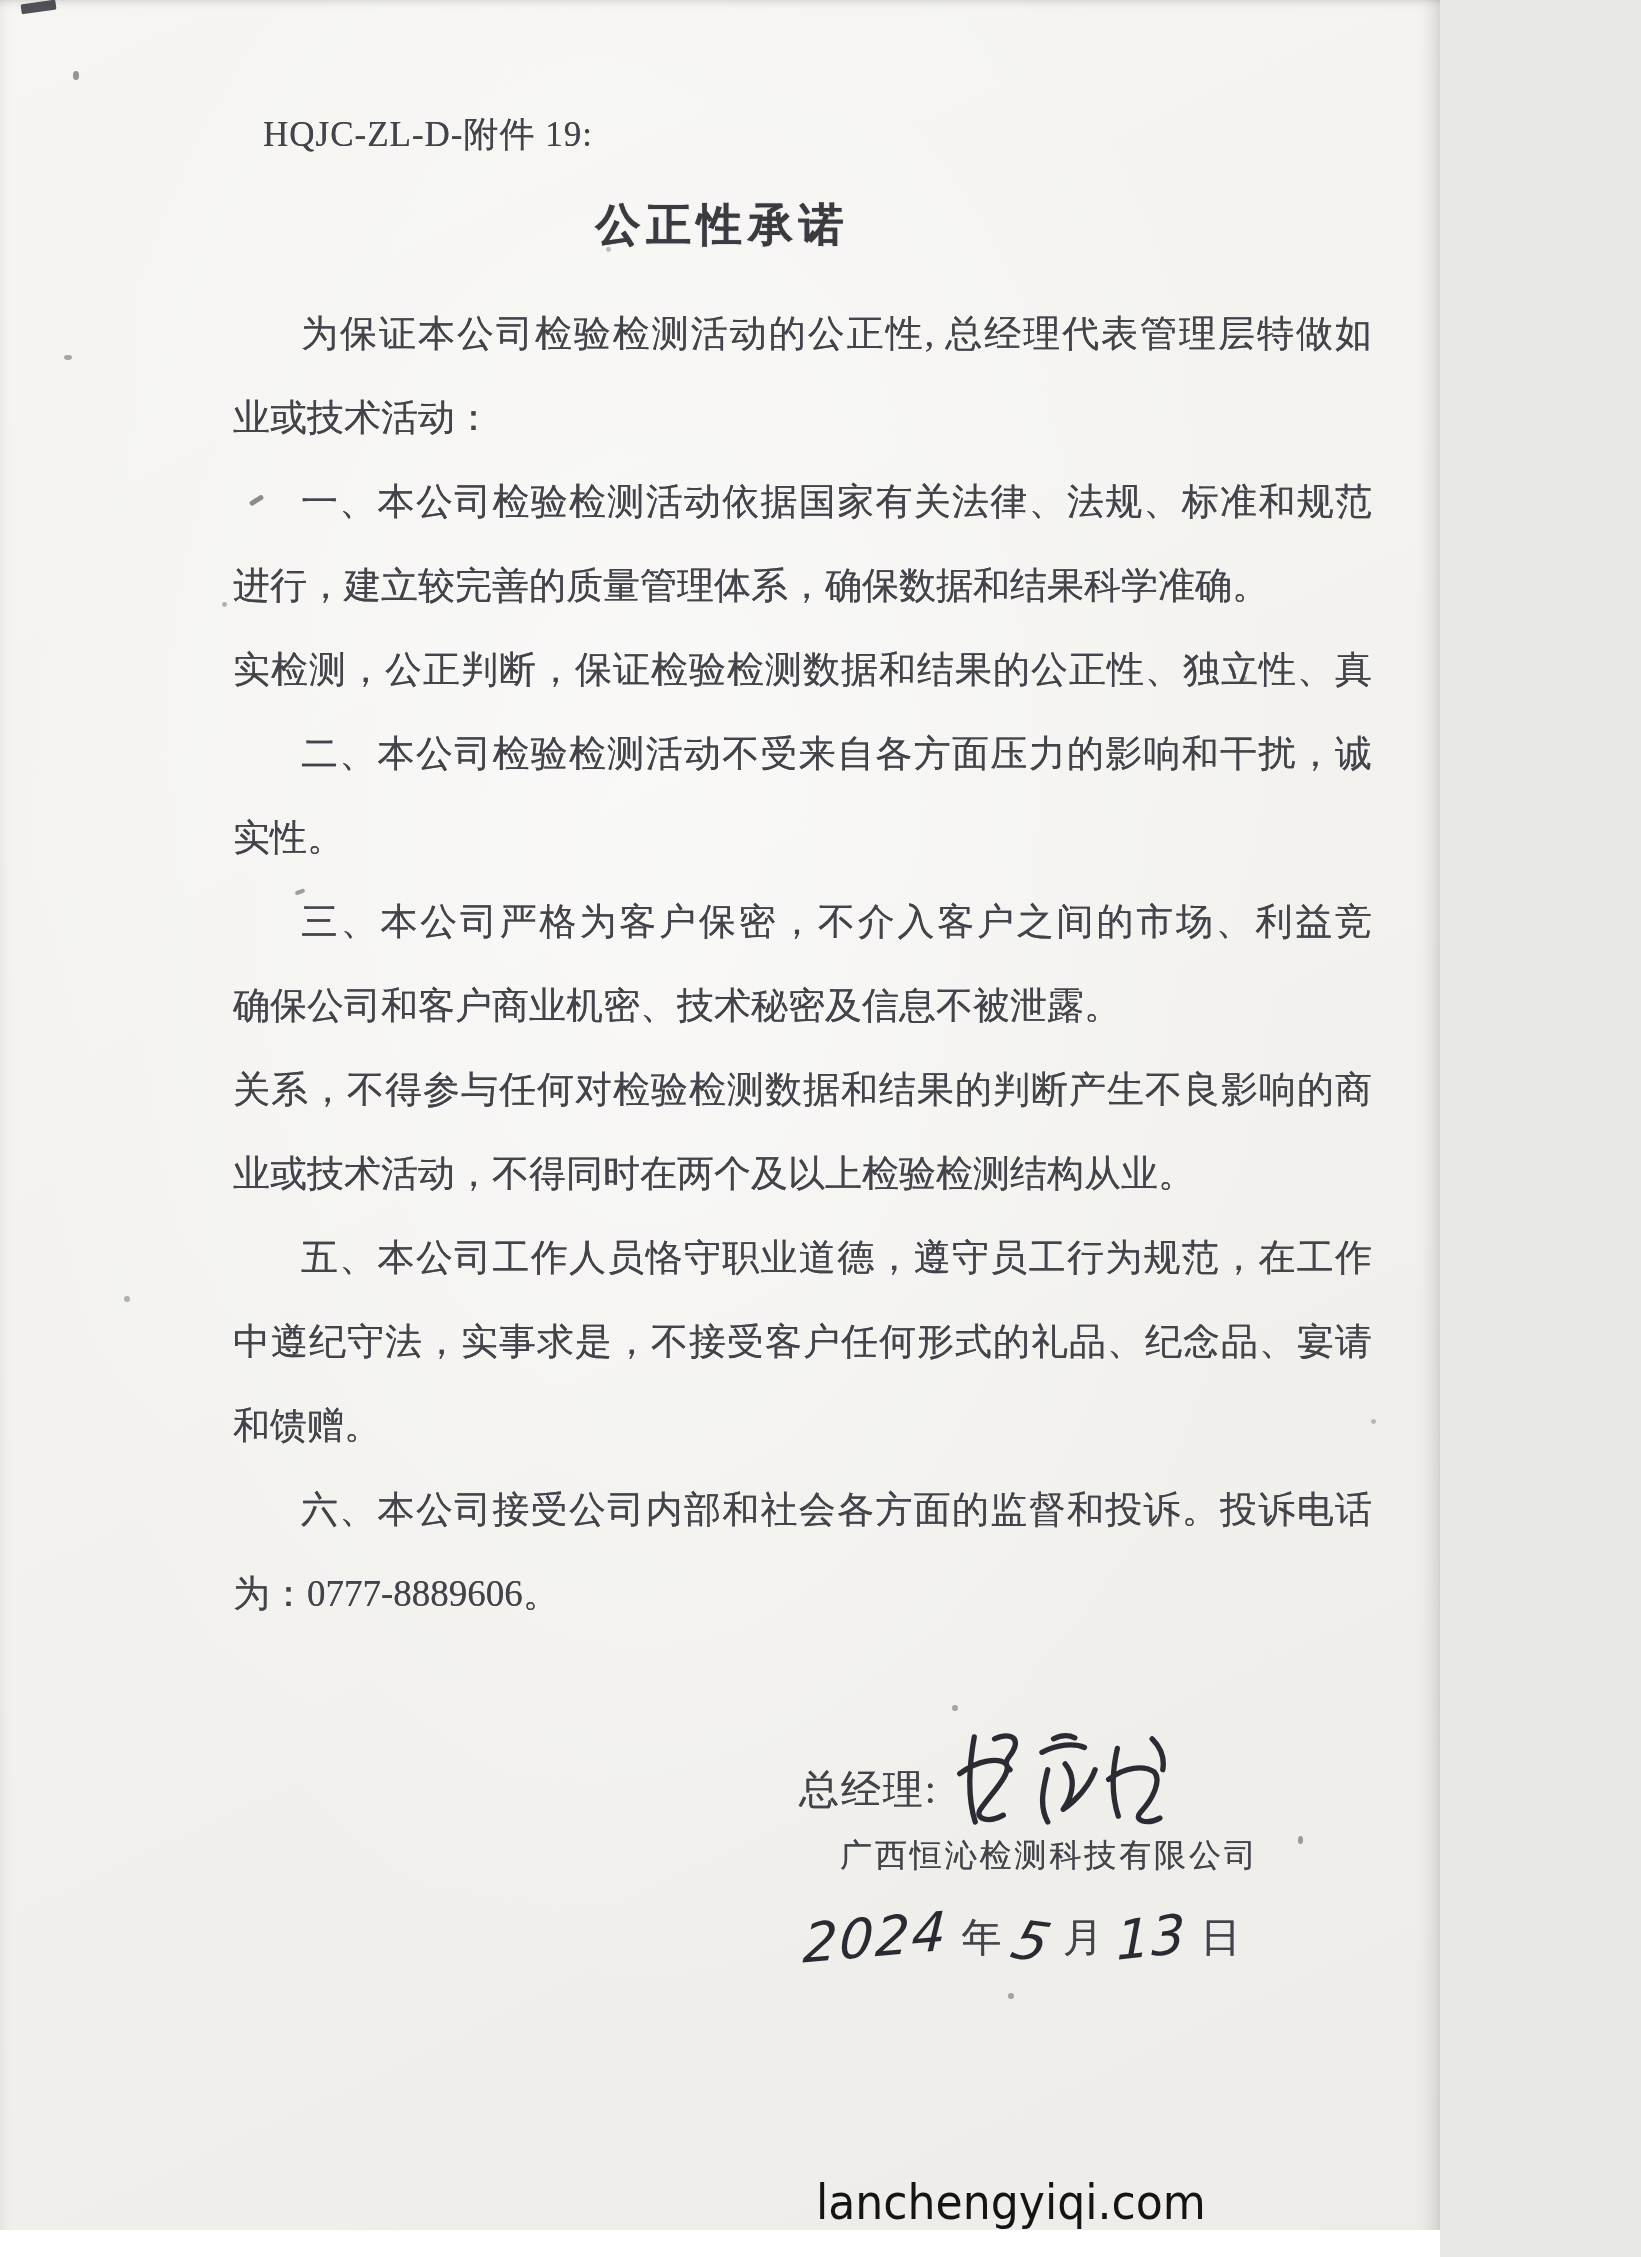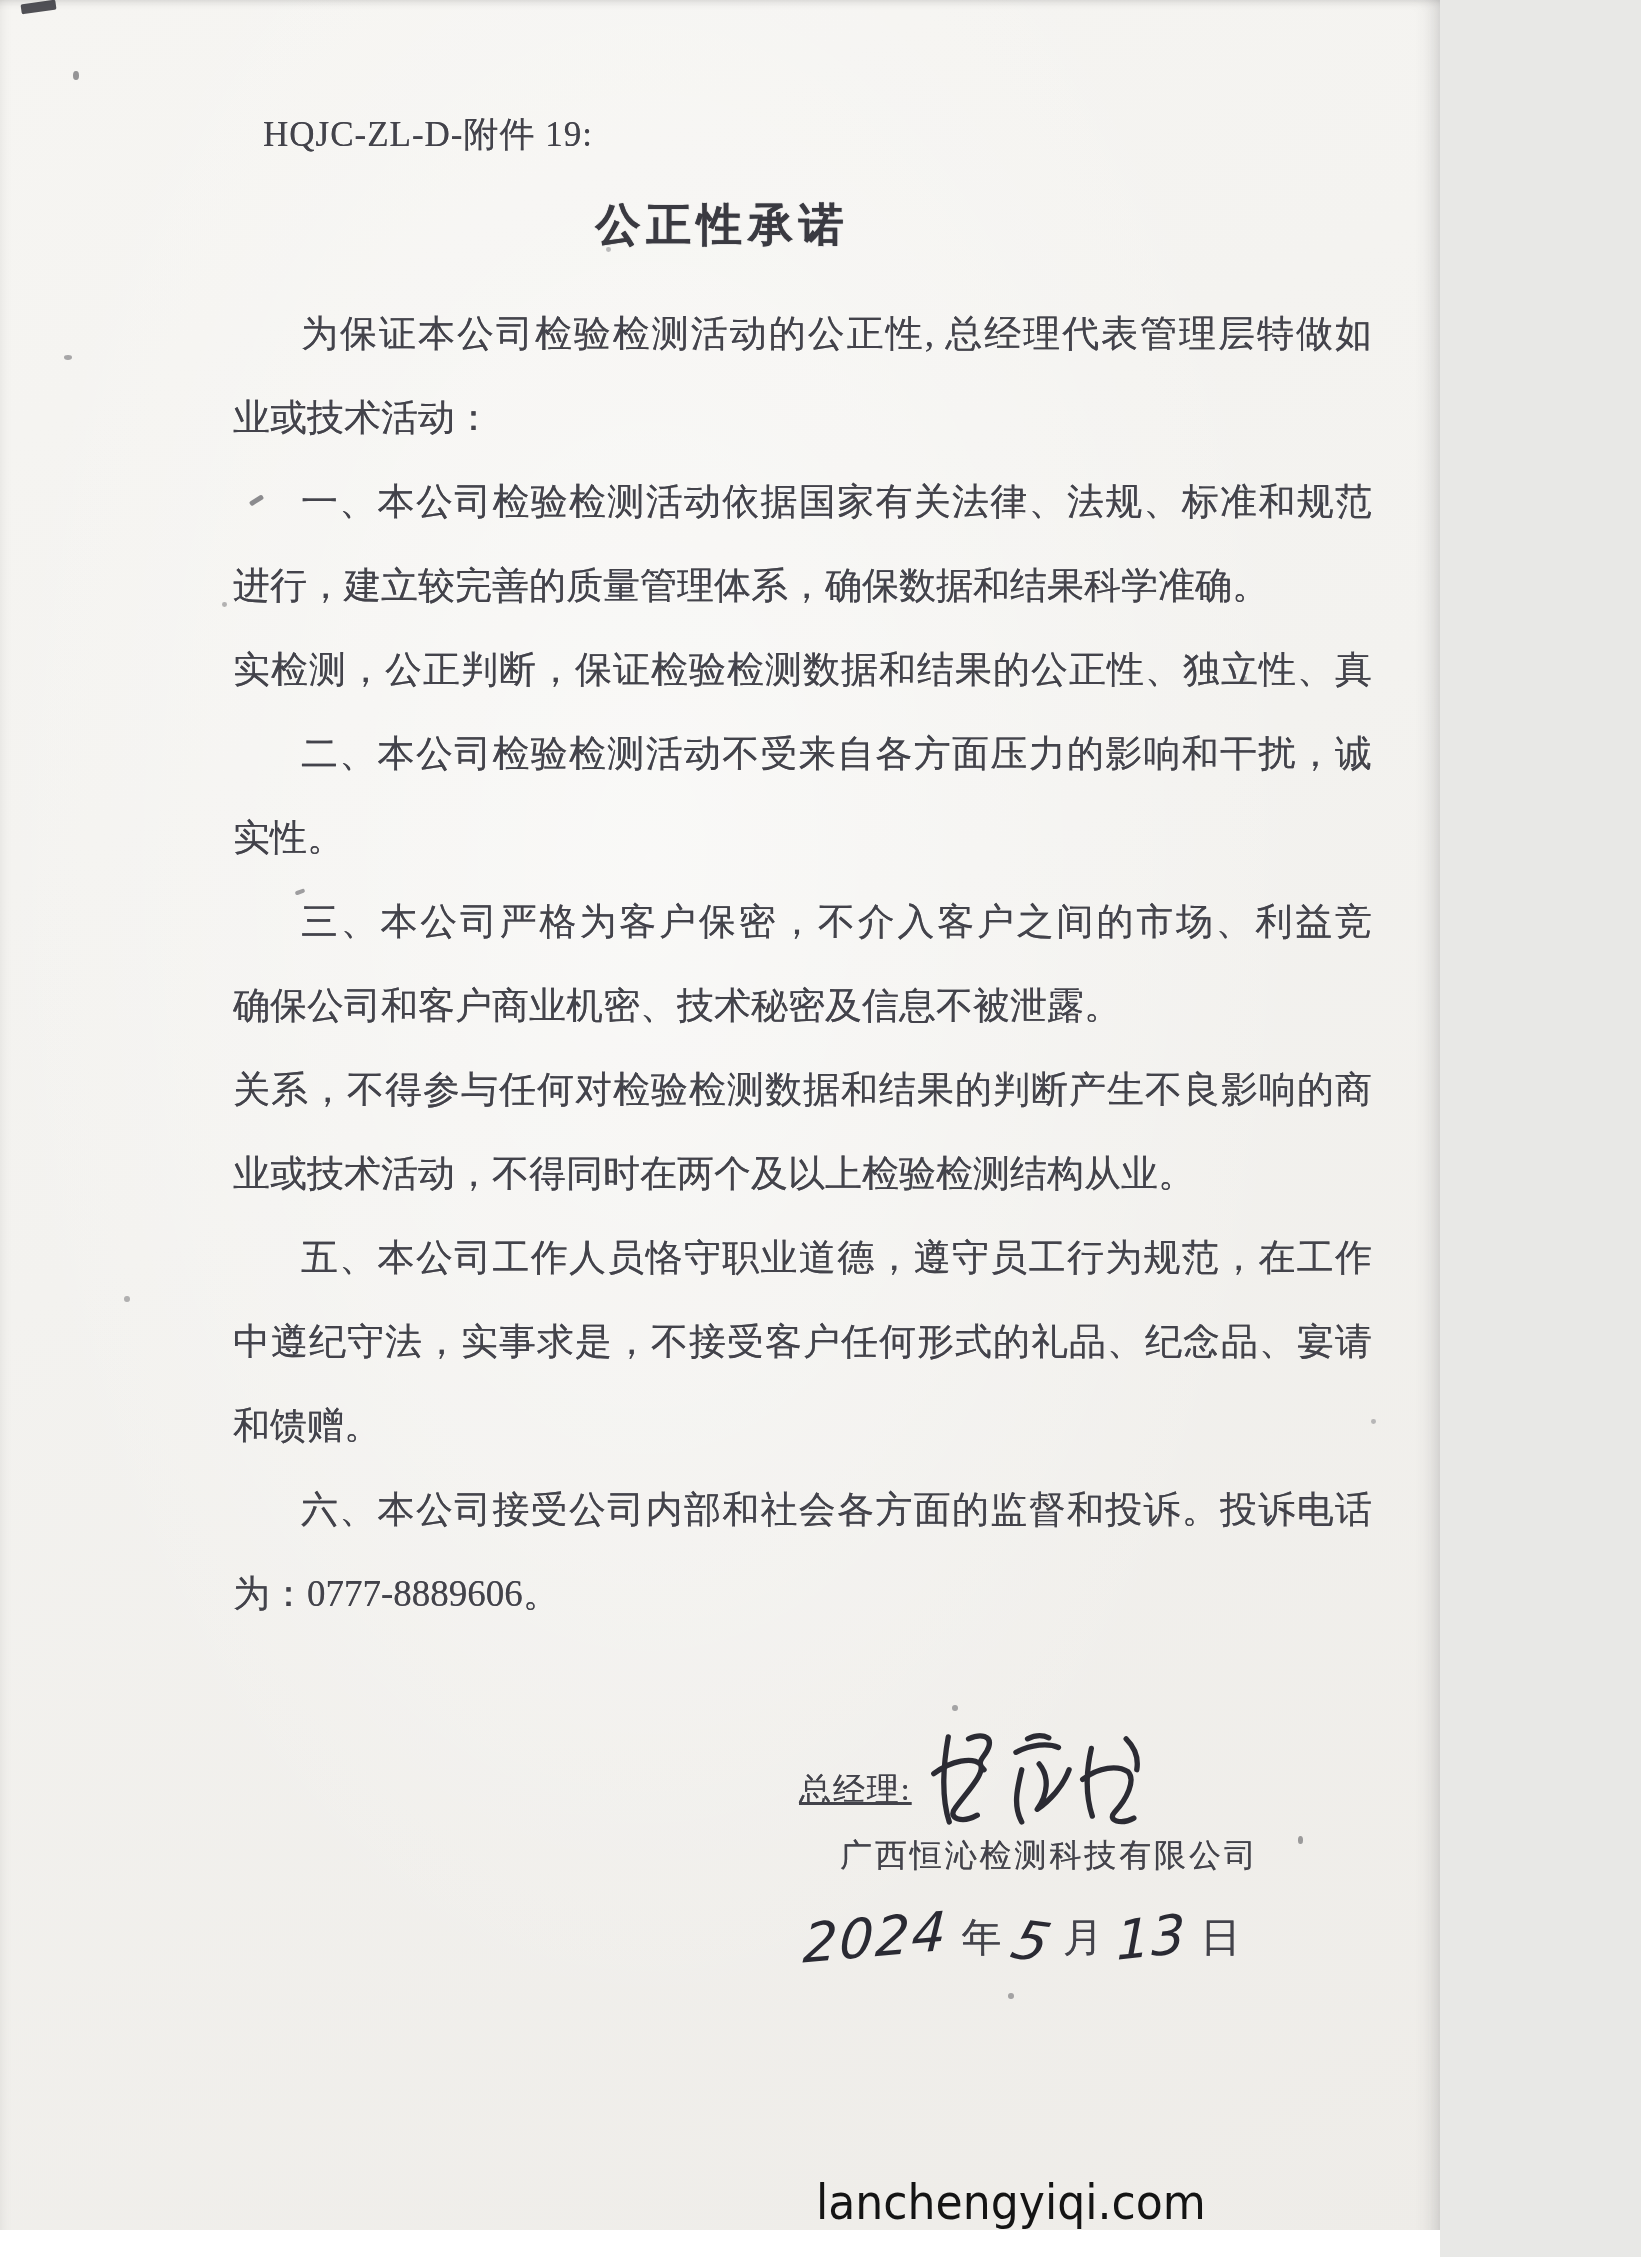--- a/index.html
+++ b/index.html
@@ -40,21 +40,21 @@
     text-align:justify;
     text-align-last:justify;
     text-justify:inter-character;
     overflow:hidden;
   }
   .line.indent{text-indent:68px;}
   .sig-row{
     position:absolute;left:799px;top:1726px;height:127px;
     display:flex;align-items:center;
   }
-  .sig-label{font-size:32px;letter-spacing:1.9px;text-shadow:0 0 0.6px rgba(67,67,75,0.8);text-decoration:underline;}
+  .sig-label{font-size:40px;letter-spacing:1.9px;text-shadow:0 0 0.6px rgba(67,67,75,0.8);}
   .signature-svg{margin-left:15.4px;transform:translateY(-7.7px);}
   .company{
     position:absolute;left:840px;top:1834px;
     font-size:32px;letter-spacing:2.9px;
     text-shadow:0 0 0.6px rgba(67,67,75,0.8);
   }
   .date-row{
     position:absolute;left:803px;top:1894px;height:87px;
     display:flex;align-items:center;
     font-size:40px;

